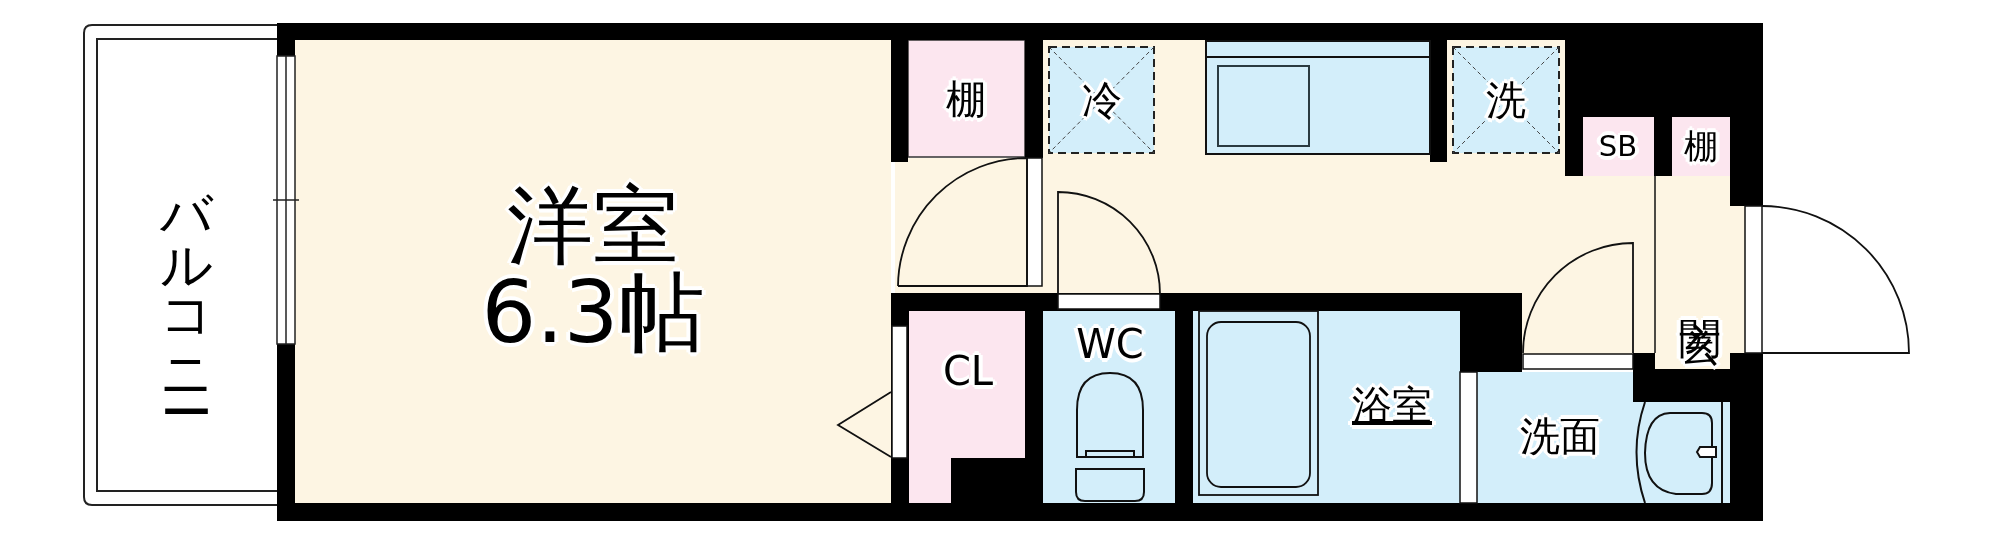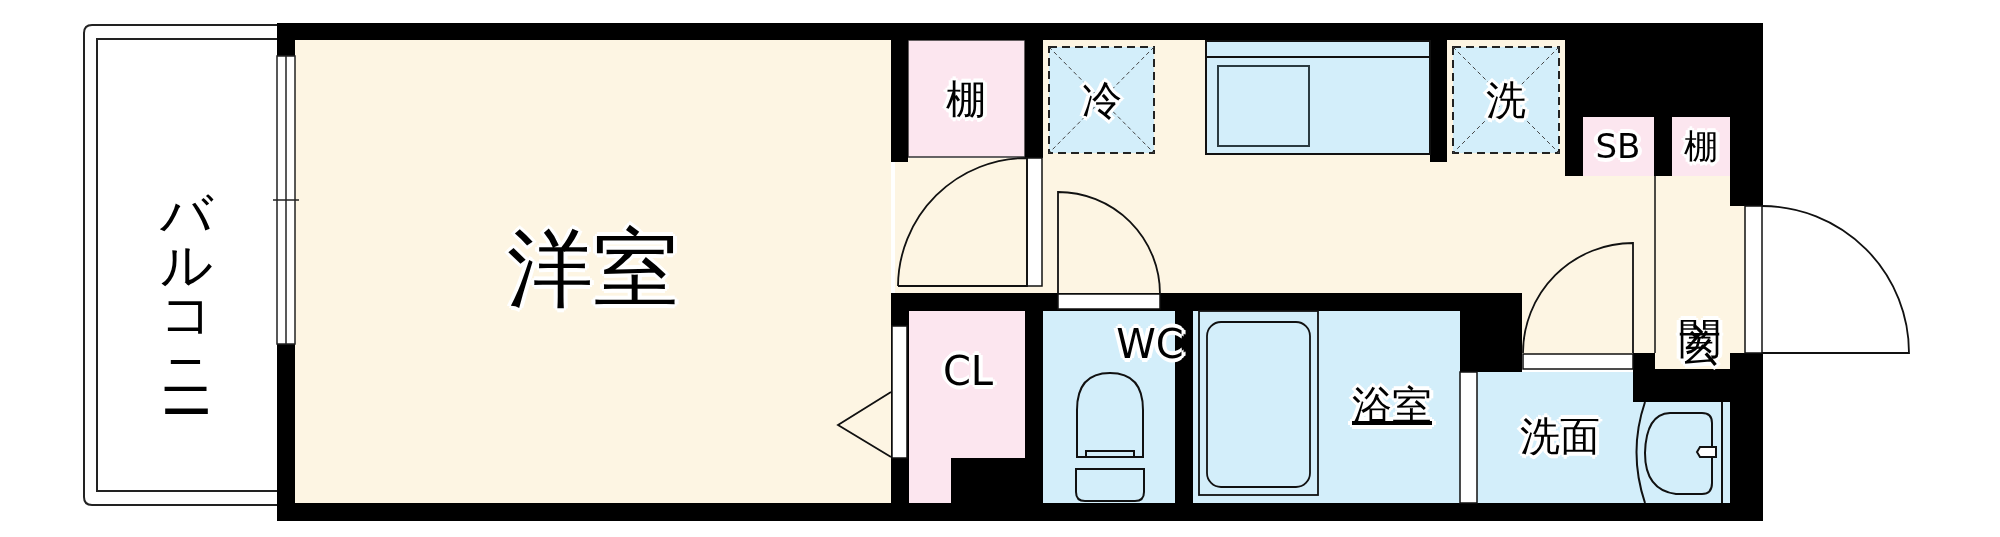--- a/index.html
+++ b/index.html
@@ -166,24 +166,25 @@
     <line x1="1722" y1="402" x2="1722" y2="503"></line>
     <path d="M1670 413 L1702 413 Q1712 413 1712 423 L1712 483 Q1712 494 1702 494 L1676 494 Q1645 490 1645 453 Q1646 414 1670 413 Z"></path>
     <path d="M1716 447 L1700 447 L1697 452 L1700 457 L1716 457 Z" fill="#fff"></path>
   </g>
 </svg>
 
 <div class="lbl mid vert" style="left:187px; top:270px; font-size:52px;">バルコニー</div>
 
 <div class="stack" style="position:absolute; left:593px; top:268px; transform:translate(-50%,-50%);">
   <div class="lbl big" style="position:static; transform:none;">洋室</div>
+  <div class="lbl big" style="position:static; transform:none;">6.3帖</div>
 </div>
 
 <div class="lbl sm" style="left:966px; top:99px;">棚</div>
 <div class="lbl sm" style="left:1102px; top:100px;">冷</div>
 <div class="lbl sm" style="left:1506px; top:100px;">洗</div>
-<div class="lbl xs" style="left:1618px; top:146px; font-size:34px;">SB</div>
+<div class="lbl xs" style="left:1618px; top:146px; font-size:29px;">SB</div>
 <div class="lbl xs" style="left:1701px; top:146px; font-size:34px;">棚</div>
 <div class="lbl sm vert" style="left:1700px; top:288px; font-size:42px;">玄関</div>
 <div class="lbl sm" style="left:968px; top:371px;">CL</div>
-<div class="lbl sm" style="left:1110px; top:344px;margin-left:40px;">WC</div>
+<div class="lbl sm" style="left:1110px; top:344px;">WC</div>
 <div class="lbl sm" style="left:1392px; top:405px;text-decoration:underline;">浴室</div>
 <div class="lbl sm" style="left:1560px; top:437px;font-family:Liberation Serif, serif;">洗面</div>
 
 </body></html>

